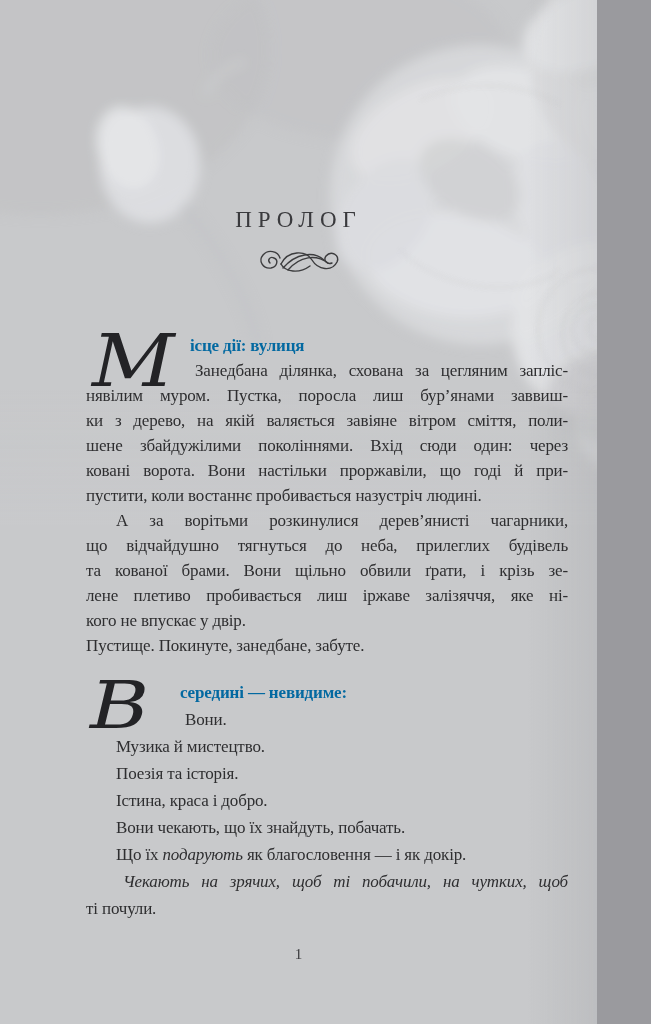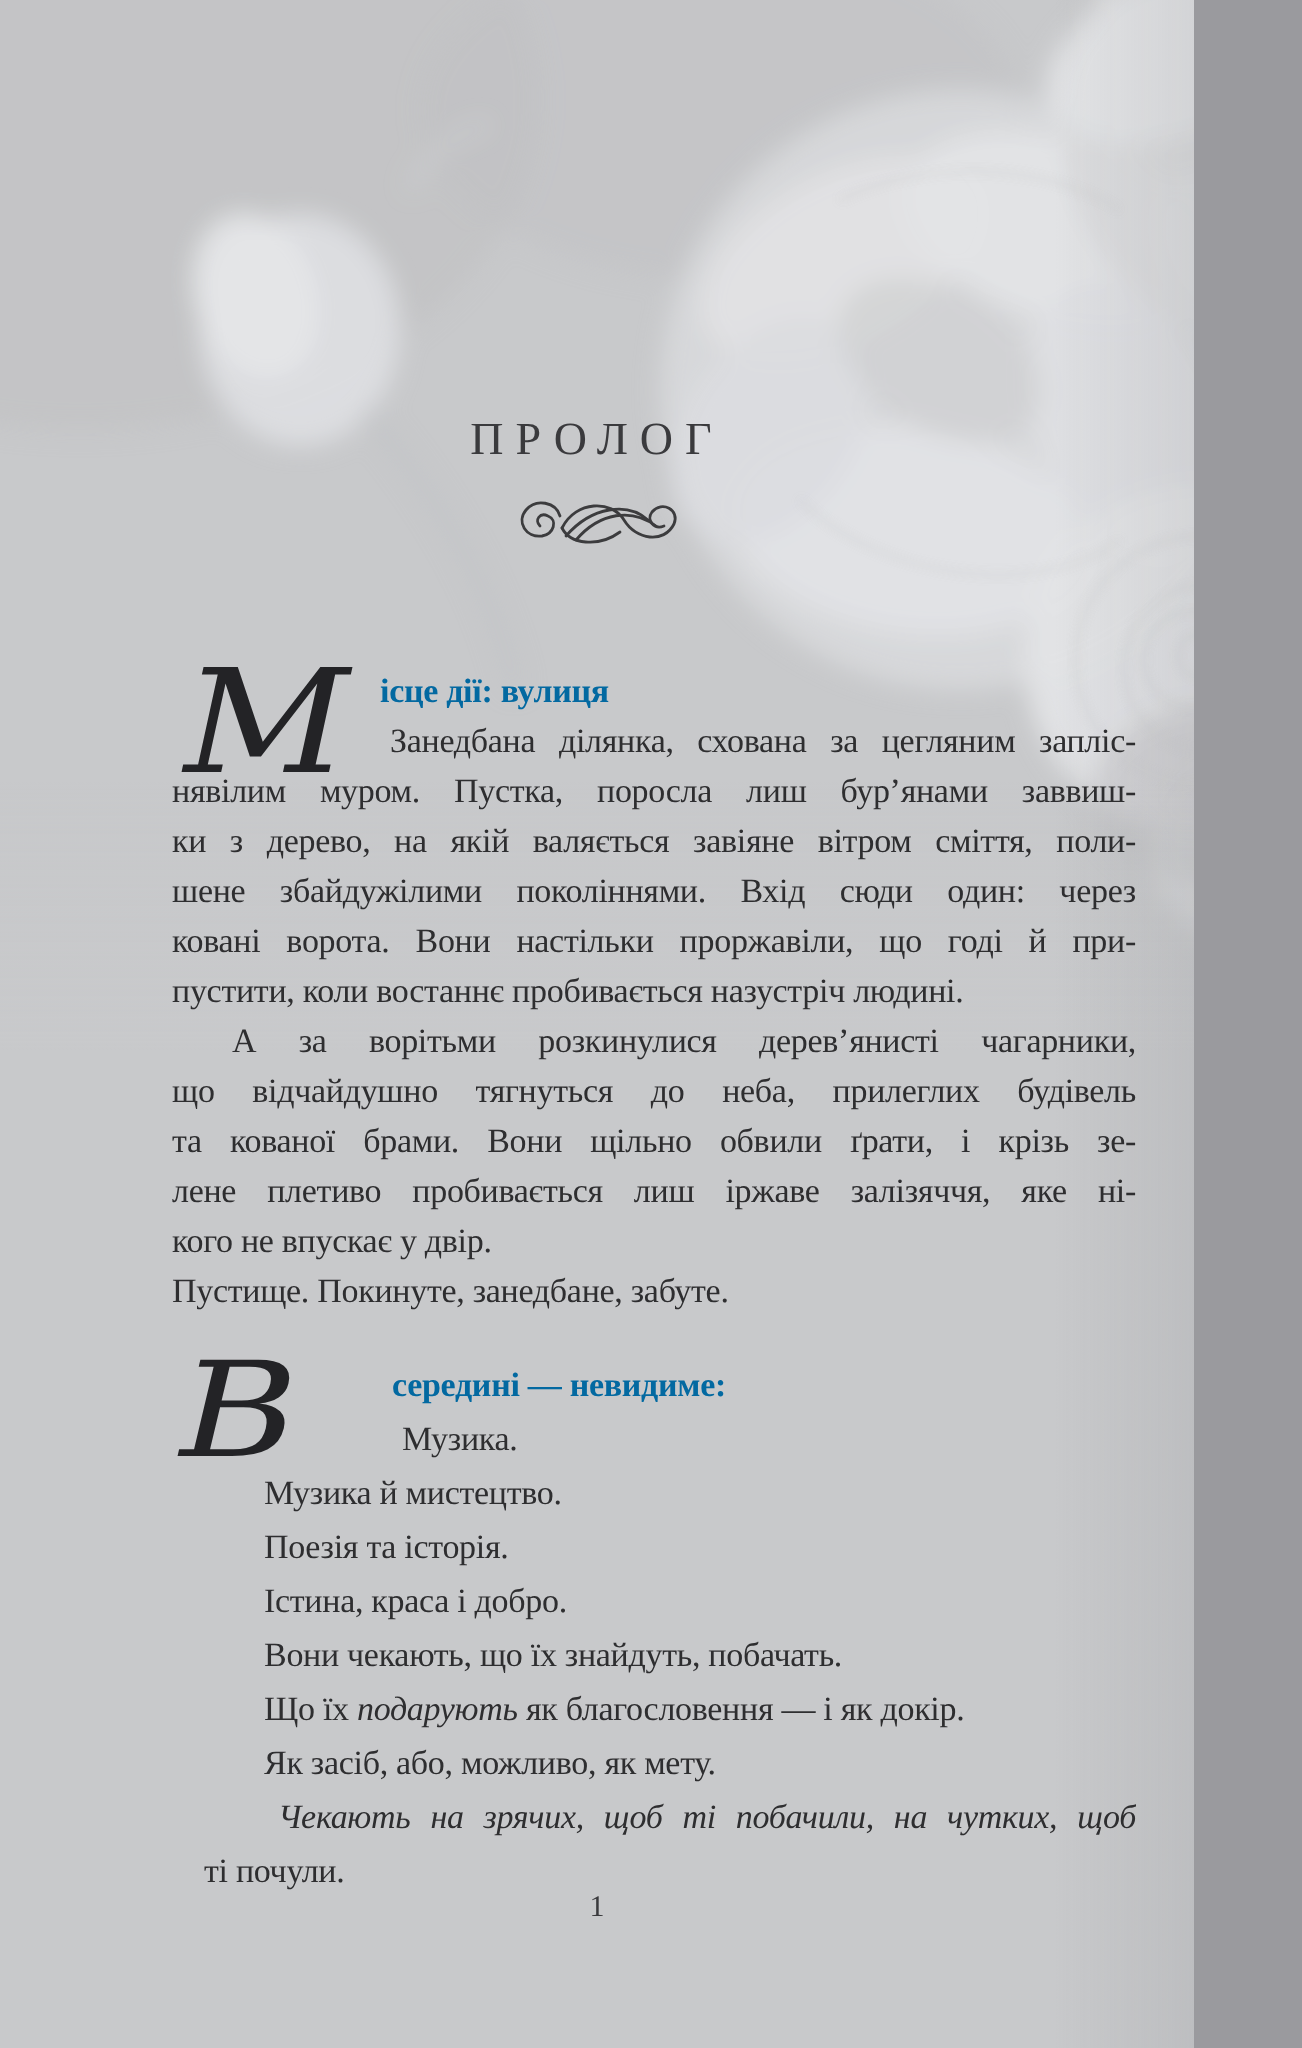--- a/index.html
+++ b/index.html
@@ -20,21 +20,21 @@
     font-size:23px;letter-spacing:6px;color:#3a3a3d;font-weight:400;
   }
   .ornament{position:absolute;top:243px;left:0;width:100%;text-align:center;}
   .ornament svg{display:inline-block;}
 
   .textblock{position:absolute;left:86px;width:482px;font-size:17px;letter-spacing:-0.15px;}
   .block1{top:333px;line-height:25px;}
   .block2{top:679px;line-height:27px;}
   .line{position:relative;text-align:justify;text-align-last:left;overflow:hidden;}
   .block1 .line{height:25px;}
-  .block2 .line{height:27px;margin-left:16px;}
+  .block2 .line{height:27px;}
   .j{text-align-last:justify;}
   .bold{font-weight:bold;color:#0369a1;}
   .dc1-a{padding-left:104px;}
   .dc1-b{padding-left:109px;}
   .dc2-a{padding-left:94px;}
   .dc2-b{padding-left:99px;}
   .ind{text-indent:30px;}
   .ind-lg{text-indent:37px;font-style:italic;}
   .it{font-style:italic;font-family:Liberation Serif, serif;}
 
@@ -120,26 +120,25 @@
     <div class="line j">що відчайдушно тягнуться до неба, прилеглих будівель</div>
     <div class="line j">та кованої брами. Вони щільно обвили ґрати, і крізь зе-</div>
     <div class="line j">лене плетиво пробивається лиш іржаве залізяччя, яке ні-</div>
     <div class="line">кого не впускає у двір.</div>
     <div class="line">Пустище. Покинуте, занедбане, забуте.</div>
   </div>
 
   <div class="textblock block2">
     <span class="dropcap dropcap-v">В</span>
     <div class="line bold dc2-a">середині — невидиме:</div>
-    <div class="line dc2-b">Музика.</div>
+    <div class="line dc2-b">Вони.</div>
     <div class="line ind">Музика й мистецтво.</div>
     <div class="line ind">Поезія та історія.</div>
     <div class="line ind">Істина, краса і добро.</div>
     <div class="line ind">Вони чекають, що їх знайдуть, побачать.</div>
     <div class="line ind"><span>Що їх </span><span class="it">подарують</span><span> як благословення — і як докір.</span></div>
-    <div class="line ind">Як засіб, або, можливо, як мету.</div>
     <div class="line j ind-lg">Чекають на зрячих, щоб ті побачили, на чутких, щоб</div>
     <div class="line">ті почули.</div>
   </div>
 
   <div class="pagenum">1</div>
 
 </div>
 
 </body></html>

